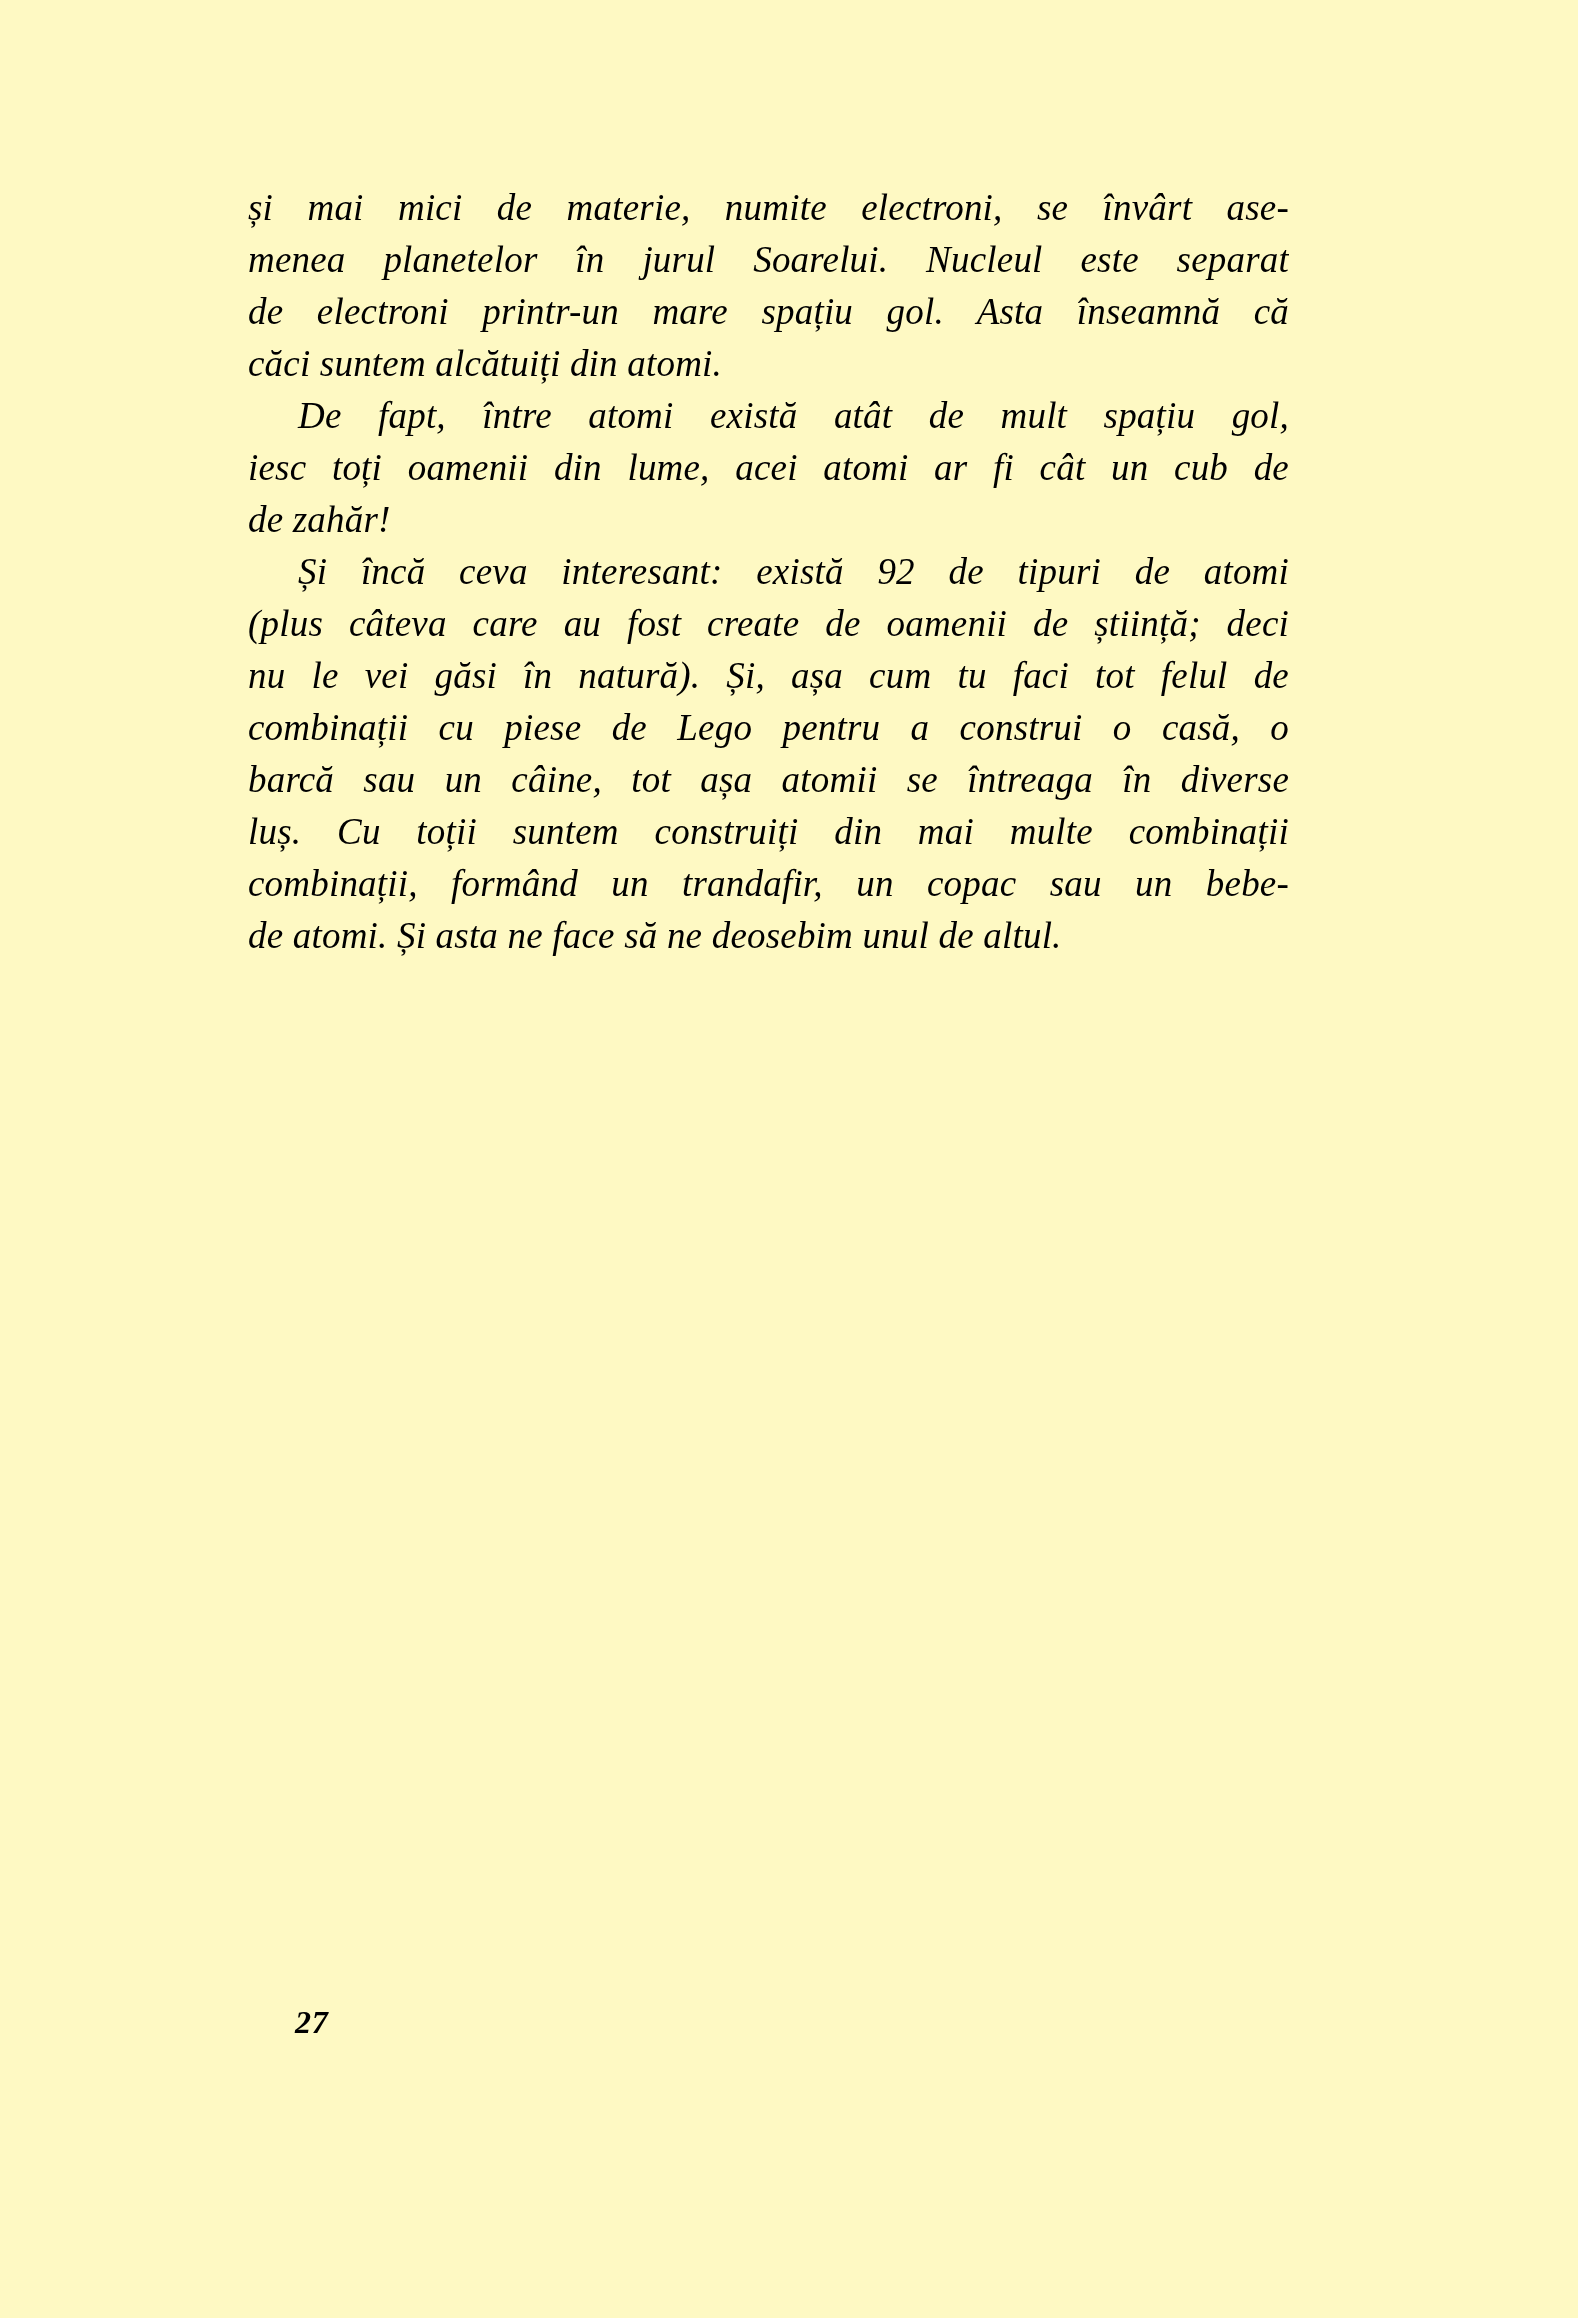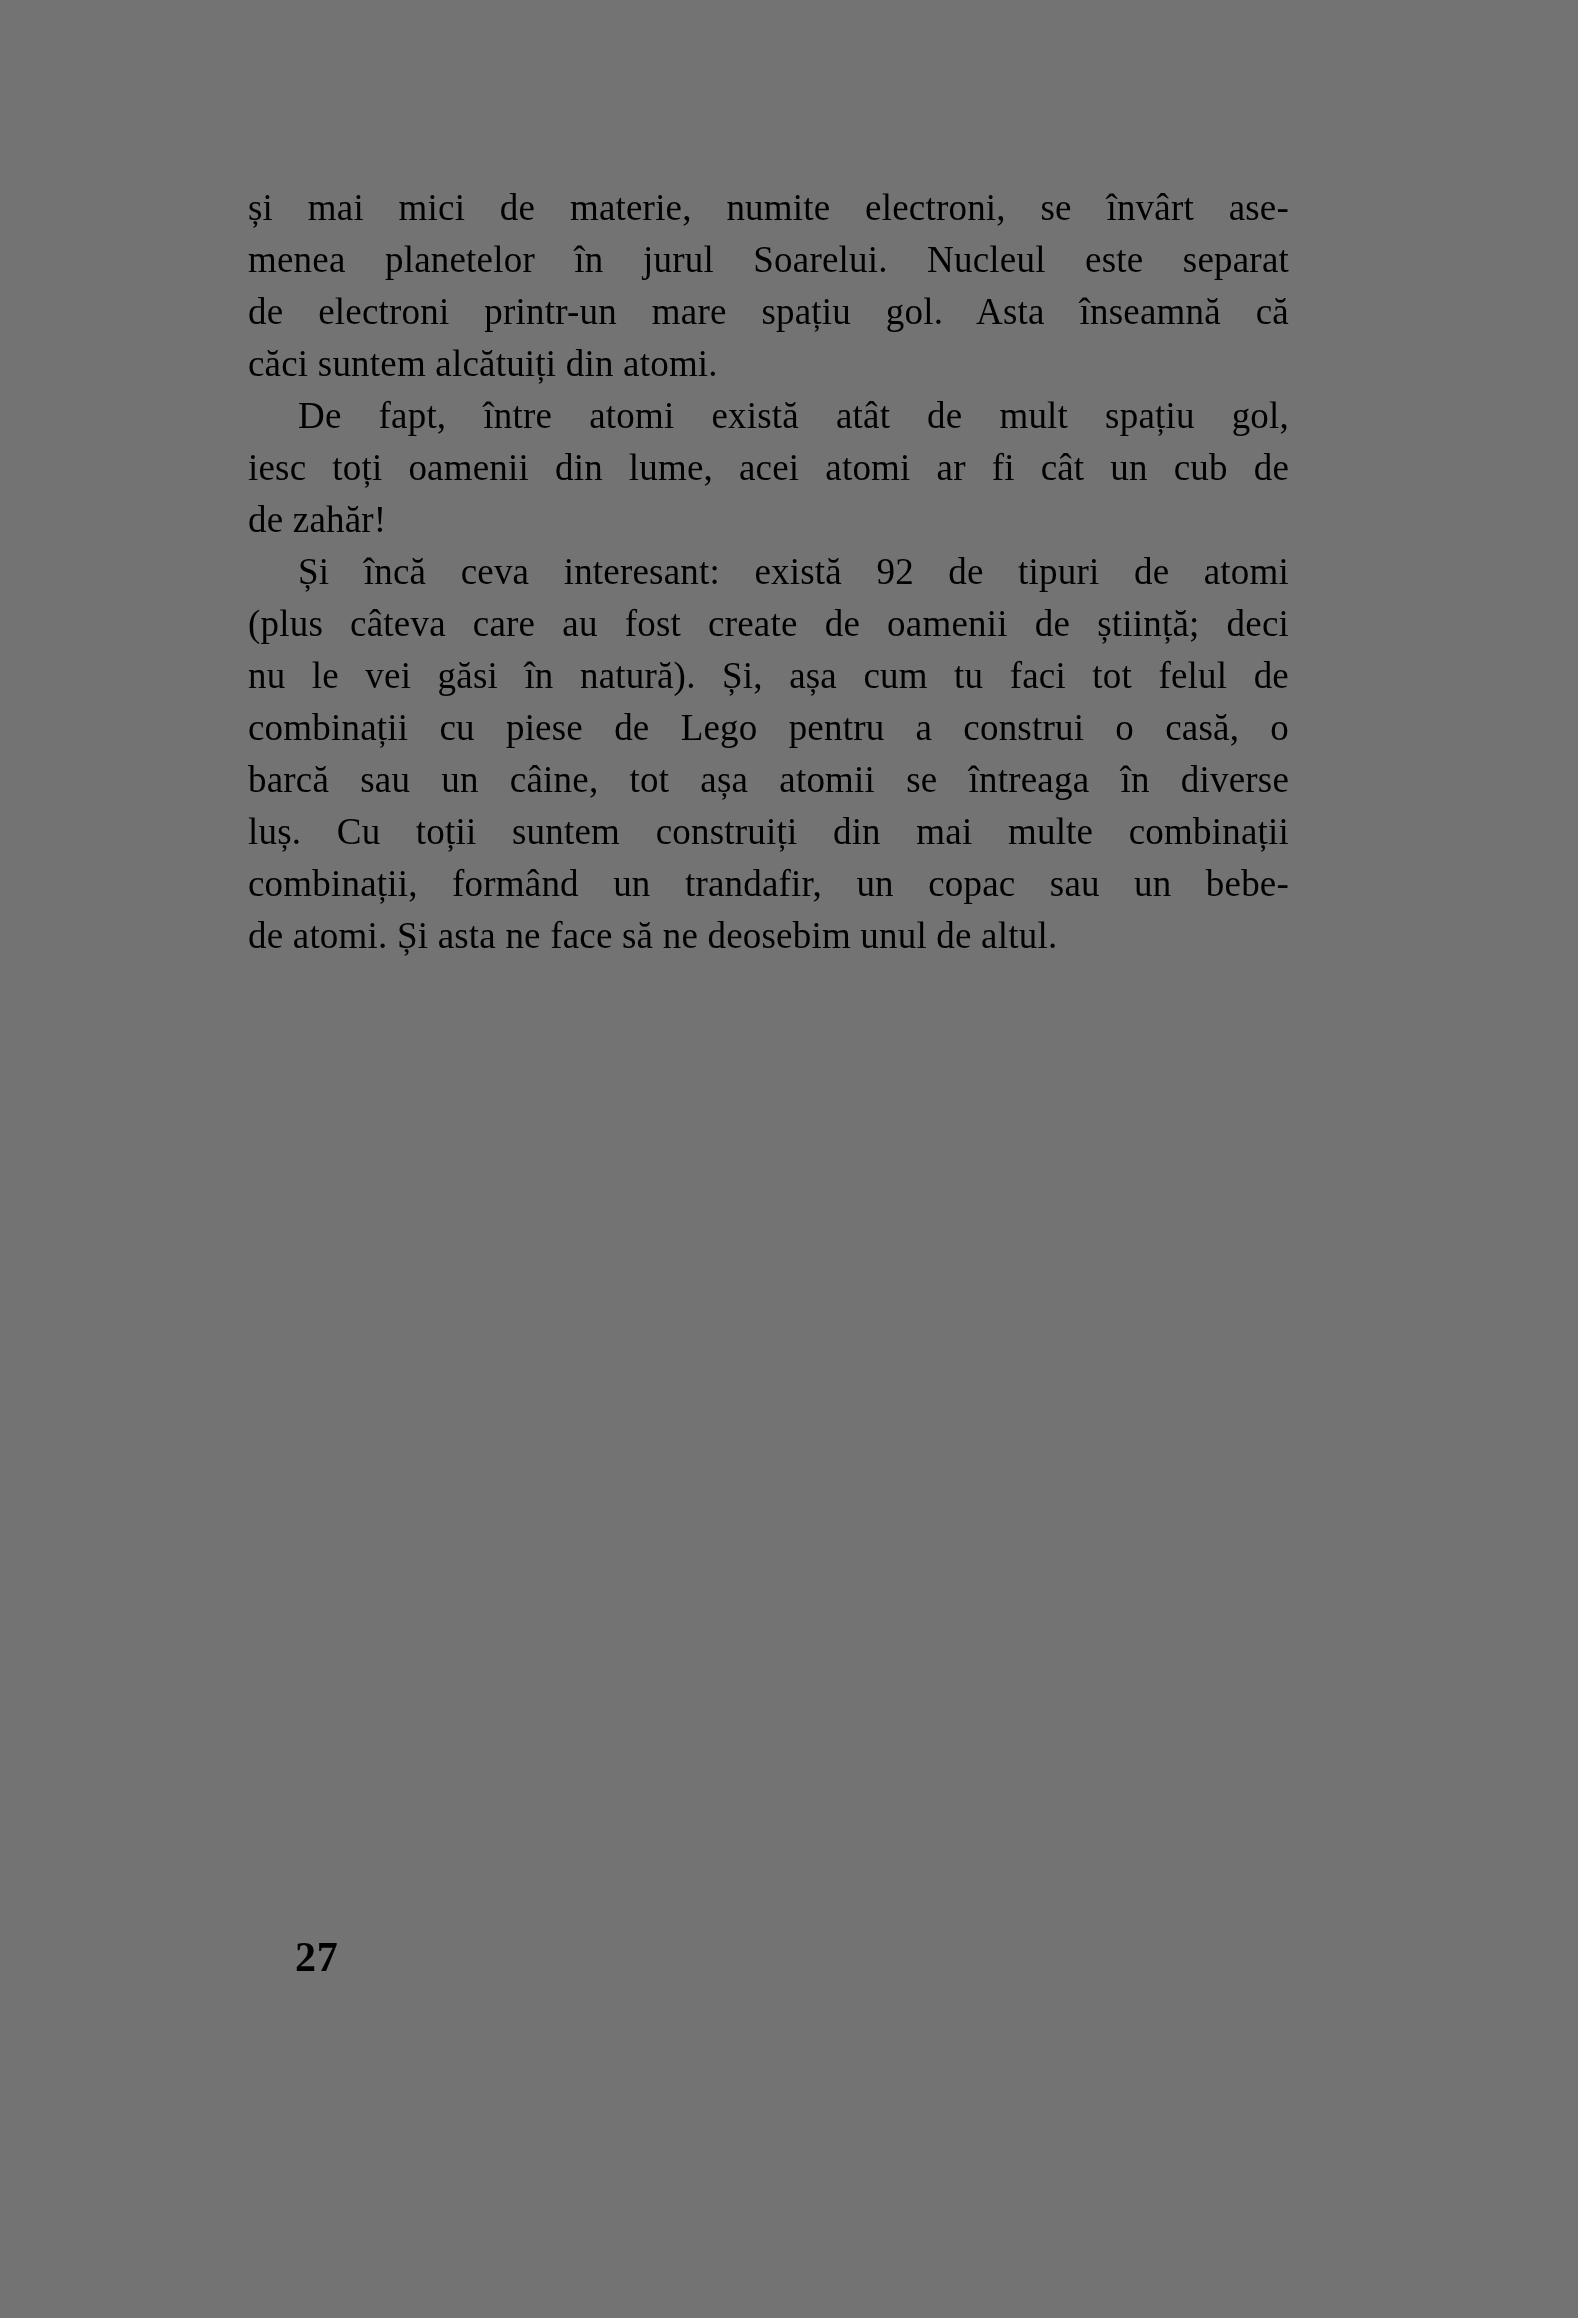--- a/index.html
+++ b/index.html
@@ -10,22 +10,23 @@
     width: 1579px;
     height: 2319px;
     background: #ffffff;
     position: relative;
     font-family: "Liberation Serif", "DejaVu Serif", serif;
     color: #000000;
   }
   .page {
     position: absolute;
     inset: 0;
-    background: #737373;
+    background: #fef9c3;
     overflow: hidden;
+    font-style: italic;
   }
   .text-block {
     position: absolute;
     left: 248px;
     top: 182px;
     width: 1041px;
   }
   .paragraph {
     margin: 0;
     padding: 0;
@@ -44,22 +45,22 @@
   .text-line.par-last {
     text-align-last: left;
     -moz-text-align-last: left;
   }
   .text-line.par-first {
     text-indent: 50px;
   }
   .folio {
     position: absolute;
     left: 295px;
-    top: 1935px;
-    font-size: 42px;
+    top: 2000px;
+    font-size: 32px;
     line-height: 45px;
     font-weight: bold;
     letter-spacing: 0.8px;
     text-align: right;
   }
 </style>
 </head>
 <body>
 
 <div class="page">

